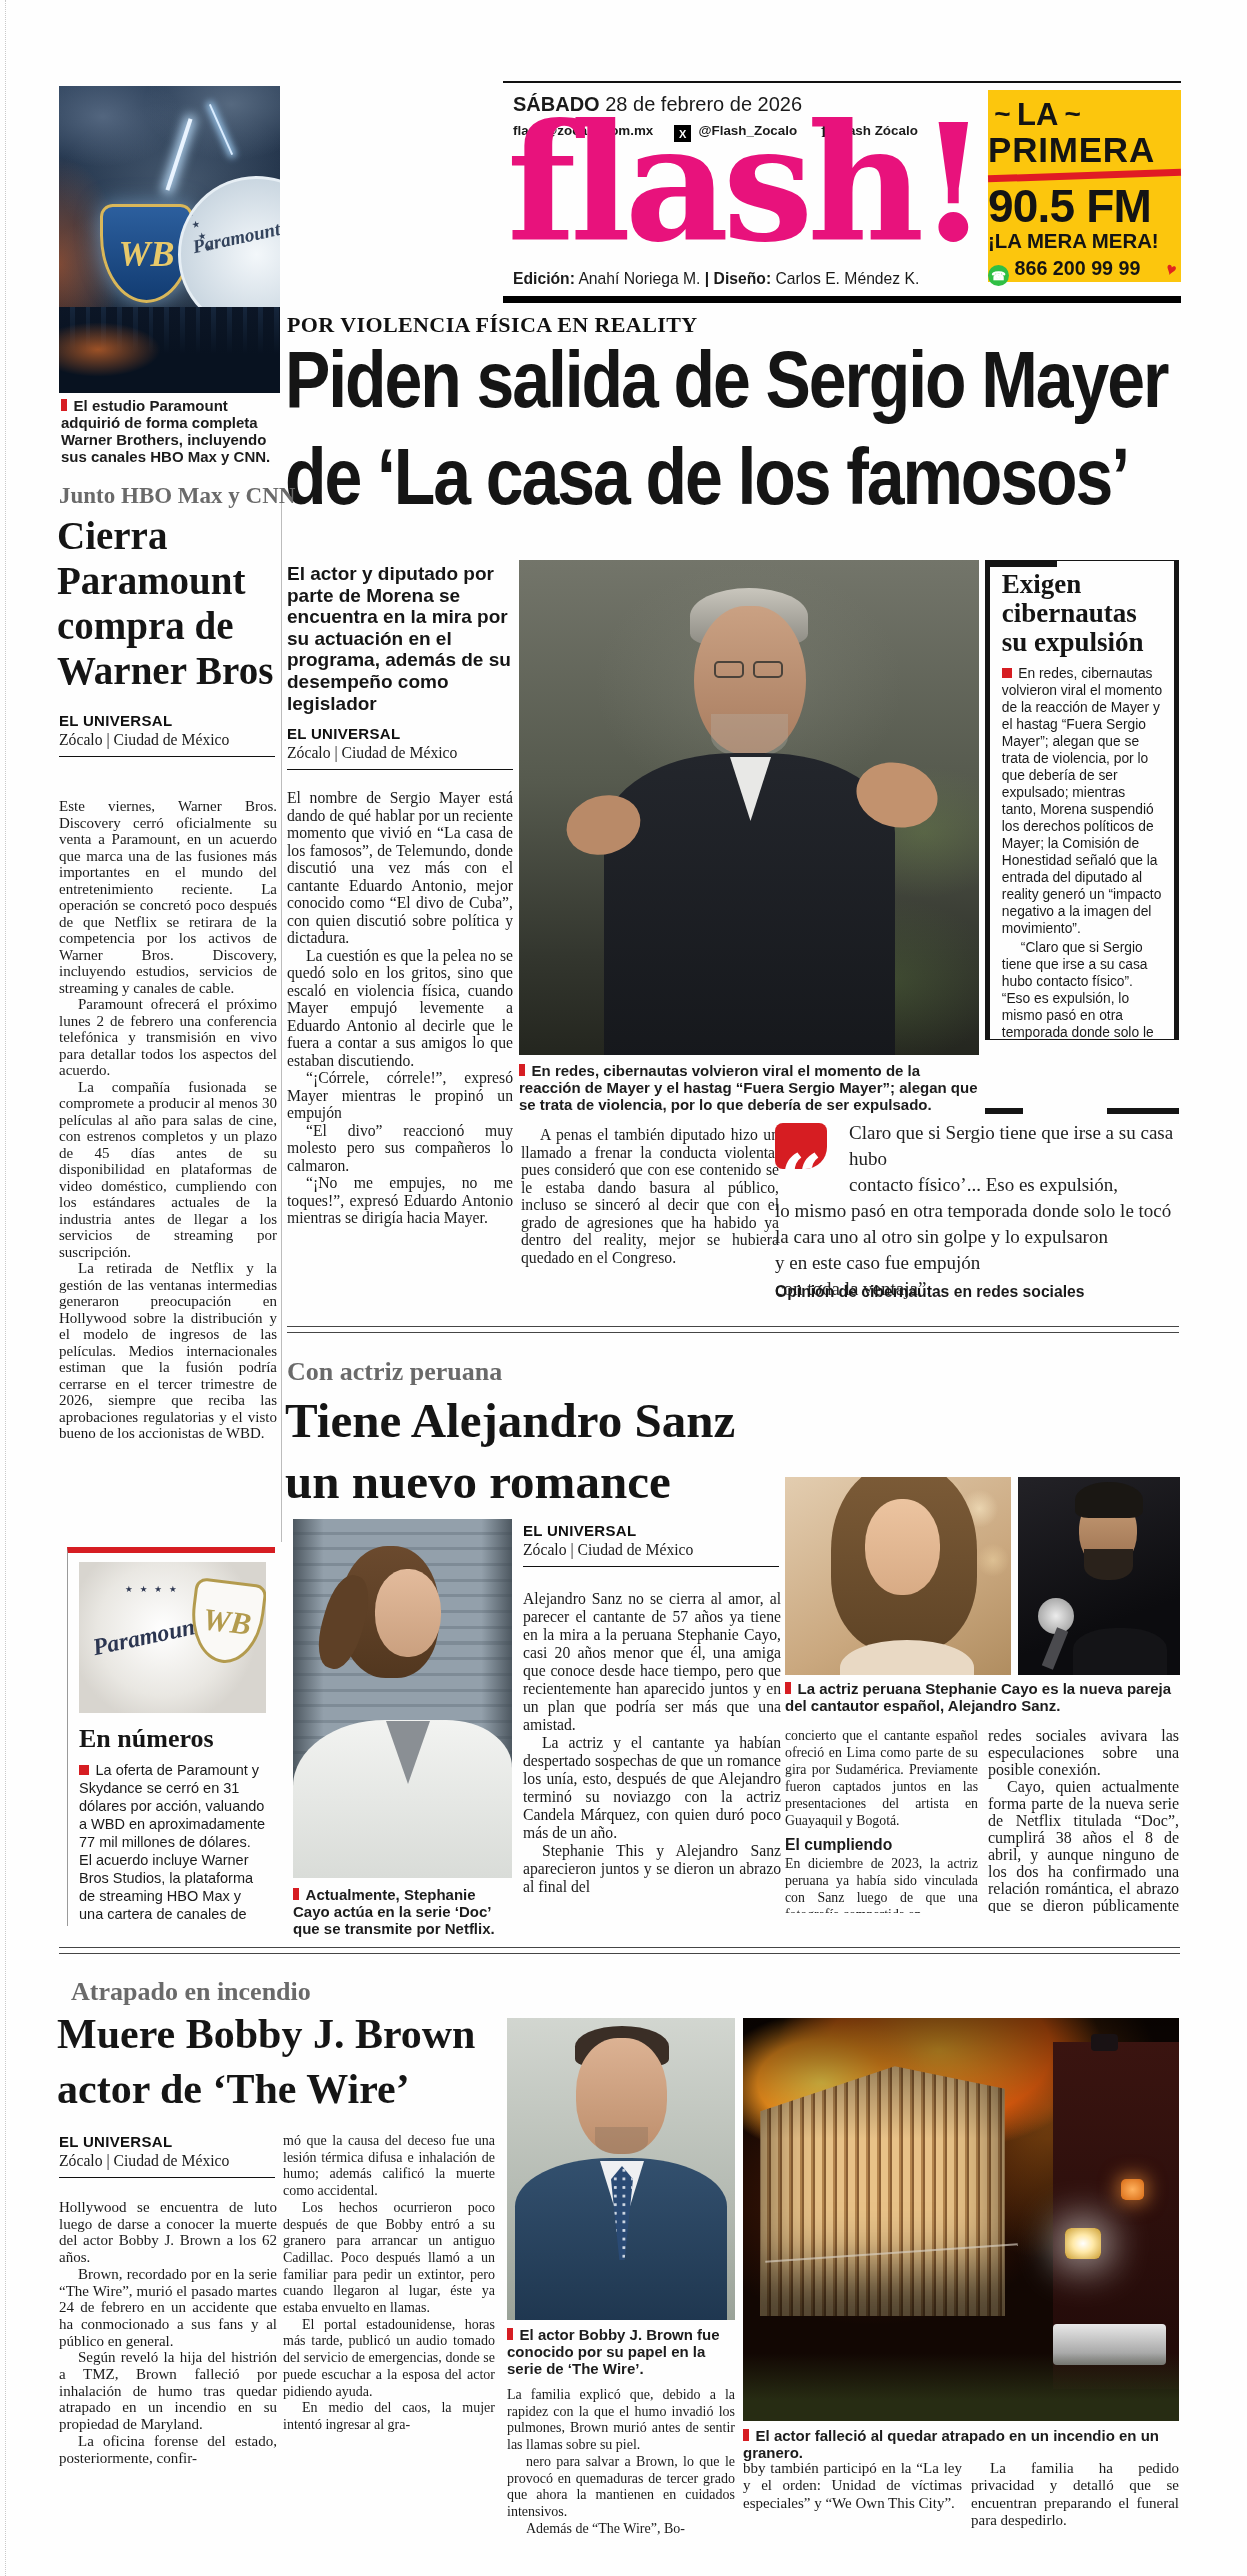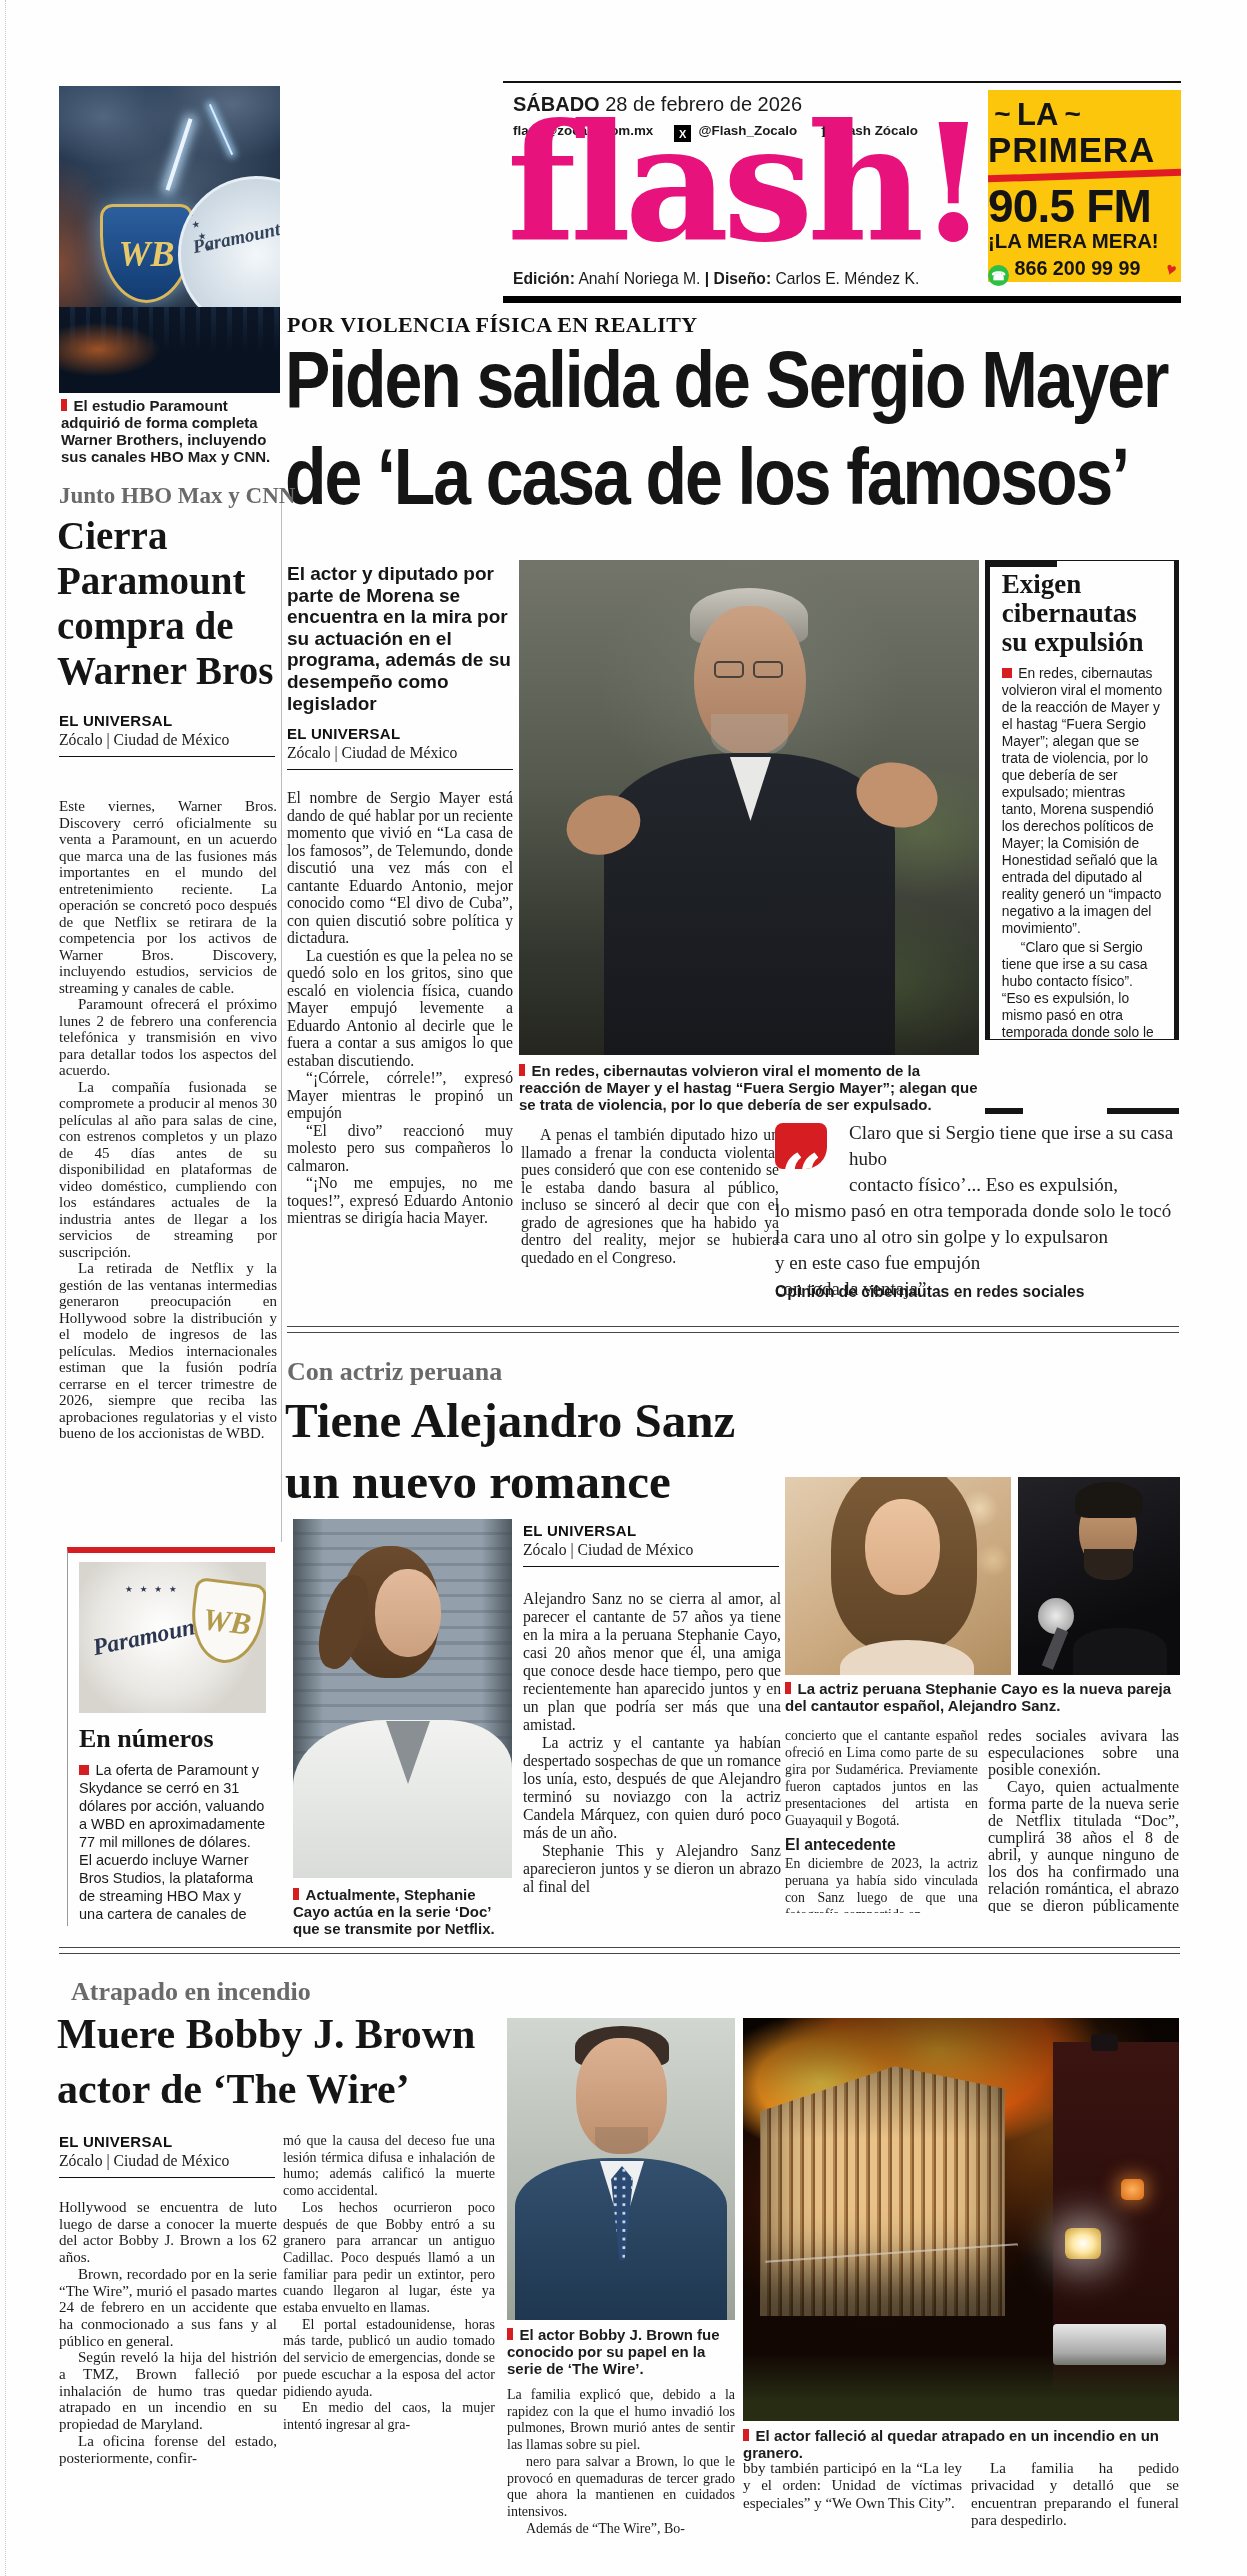--- a/index.html
+++ b/index.html
@@ -263,21 +263,21 @@
     <div style="left:20.4px;bottom:41px;width:36px;height:36px;border-radius:50%;background:radial-gradient(#ececec,#8f8f8f)"></div>
     <div style="left:31px;bottom:6.3px;width:11.8px;height:41px;background:#4a4a4e;transform:rotate(22deg)"></div>
     <div style="left:55px;bottom:0;width:94px;height:47px;background:#141417;border-radius:45% 45% 0 0"></div>
   </div>
   <div class="abs caption" style="left:785px;top:1680px;width:395px;height:39px">
     <span class="redbar"></span><span>La actriz peruana Stephanie Cayo es la nueva pareja del cantautor español, Alejandro Sanz.</span>
   </div>
 
   <div class="abs bodycol just" style="left:785px;top:1727px;width:193px;height:186px;font-size:13.8px;line-height:17px">
     <p>concierto que el cantante español ofreció en Lima como parte de su gira por Sudamérica. Previamente fueron captados juntos en las presentaciones del artista en Guayaquil y Bogotá.</p>
-    <p class="sans" style="font-weight:700;font-size:15.7px;text-indent:0;margin:7px 0 1.6px">El antecedente</p>
+    <p class="sans" style="font-weight:700;font-size:15.7px;text-indent:0;margin:7px 0 1.6px">El cumpliendo</p>
     <p style="text-indent:0">En diciembre de 2023, la actriz peruana ya había sido vinculada con Sanz luego de que una fotografía compartida en</p>
   </div>
   <div class="abs bodycol just" style="left:988px;top:1727px;width:191px;height:186px;font-size:16px;line-height:17px">
     <p>redes sociales avivara las especulaciones sobre una posible conexión.</p>
     <p>Cayo, quien actualmente forma parte de la nueva serie de Netflix titulada “Doc”, cumplirá 38 años el 8 de abril, y aunque ninguno de los dos ha confirmado una relación romántica, el abrazo que se dieron públicamente en Lima, está dando mucho de qué hablar.</p>
   </div>
 
   <div class="abs dbl" style="left:59px;top:1947px;width:1121px"></div>
   <div class="abs serif kickgray" style="left:71px;top:1977px;font-size:26px">Atrapado en incendio</div>
   <div class="abs serif hl" style="left:57px;top:2007px;width:442px;height:116px;font-size:42px;line-height:55px;overflow:hidden">Muere Bobby J. Brown actor de ‘The Wire’</div>

